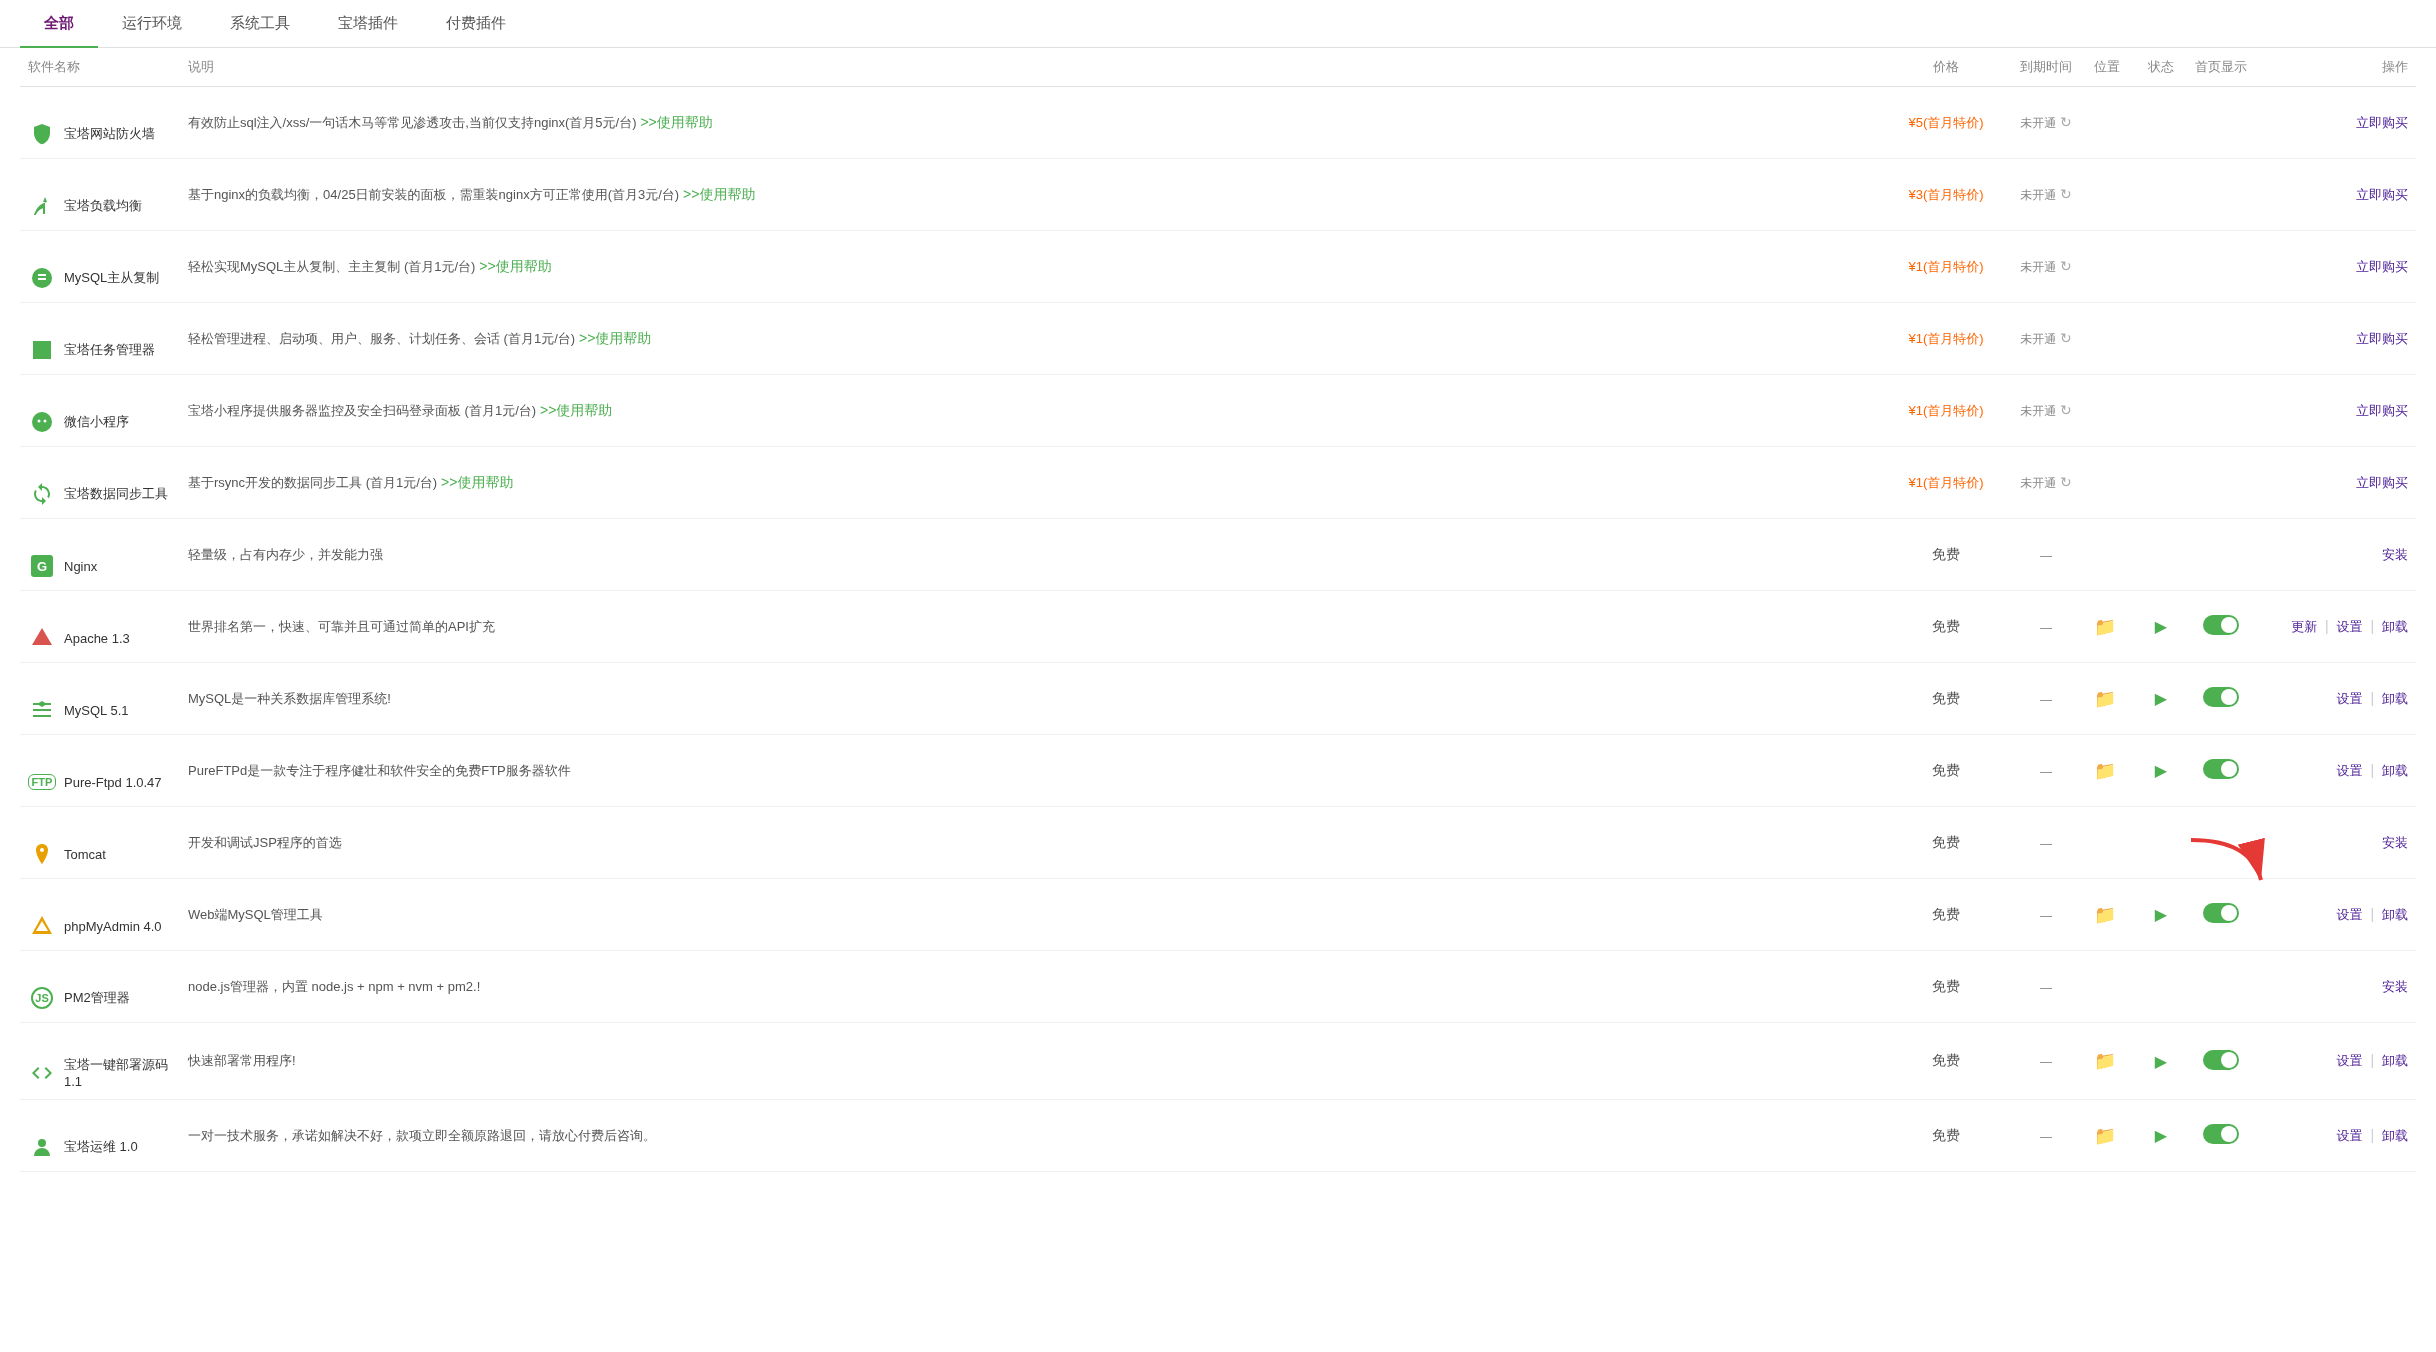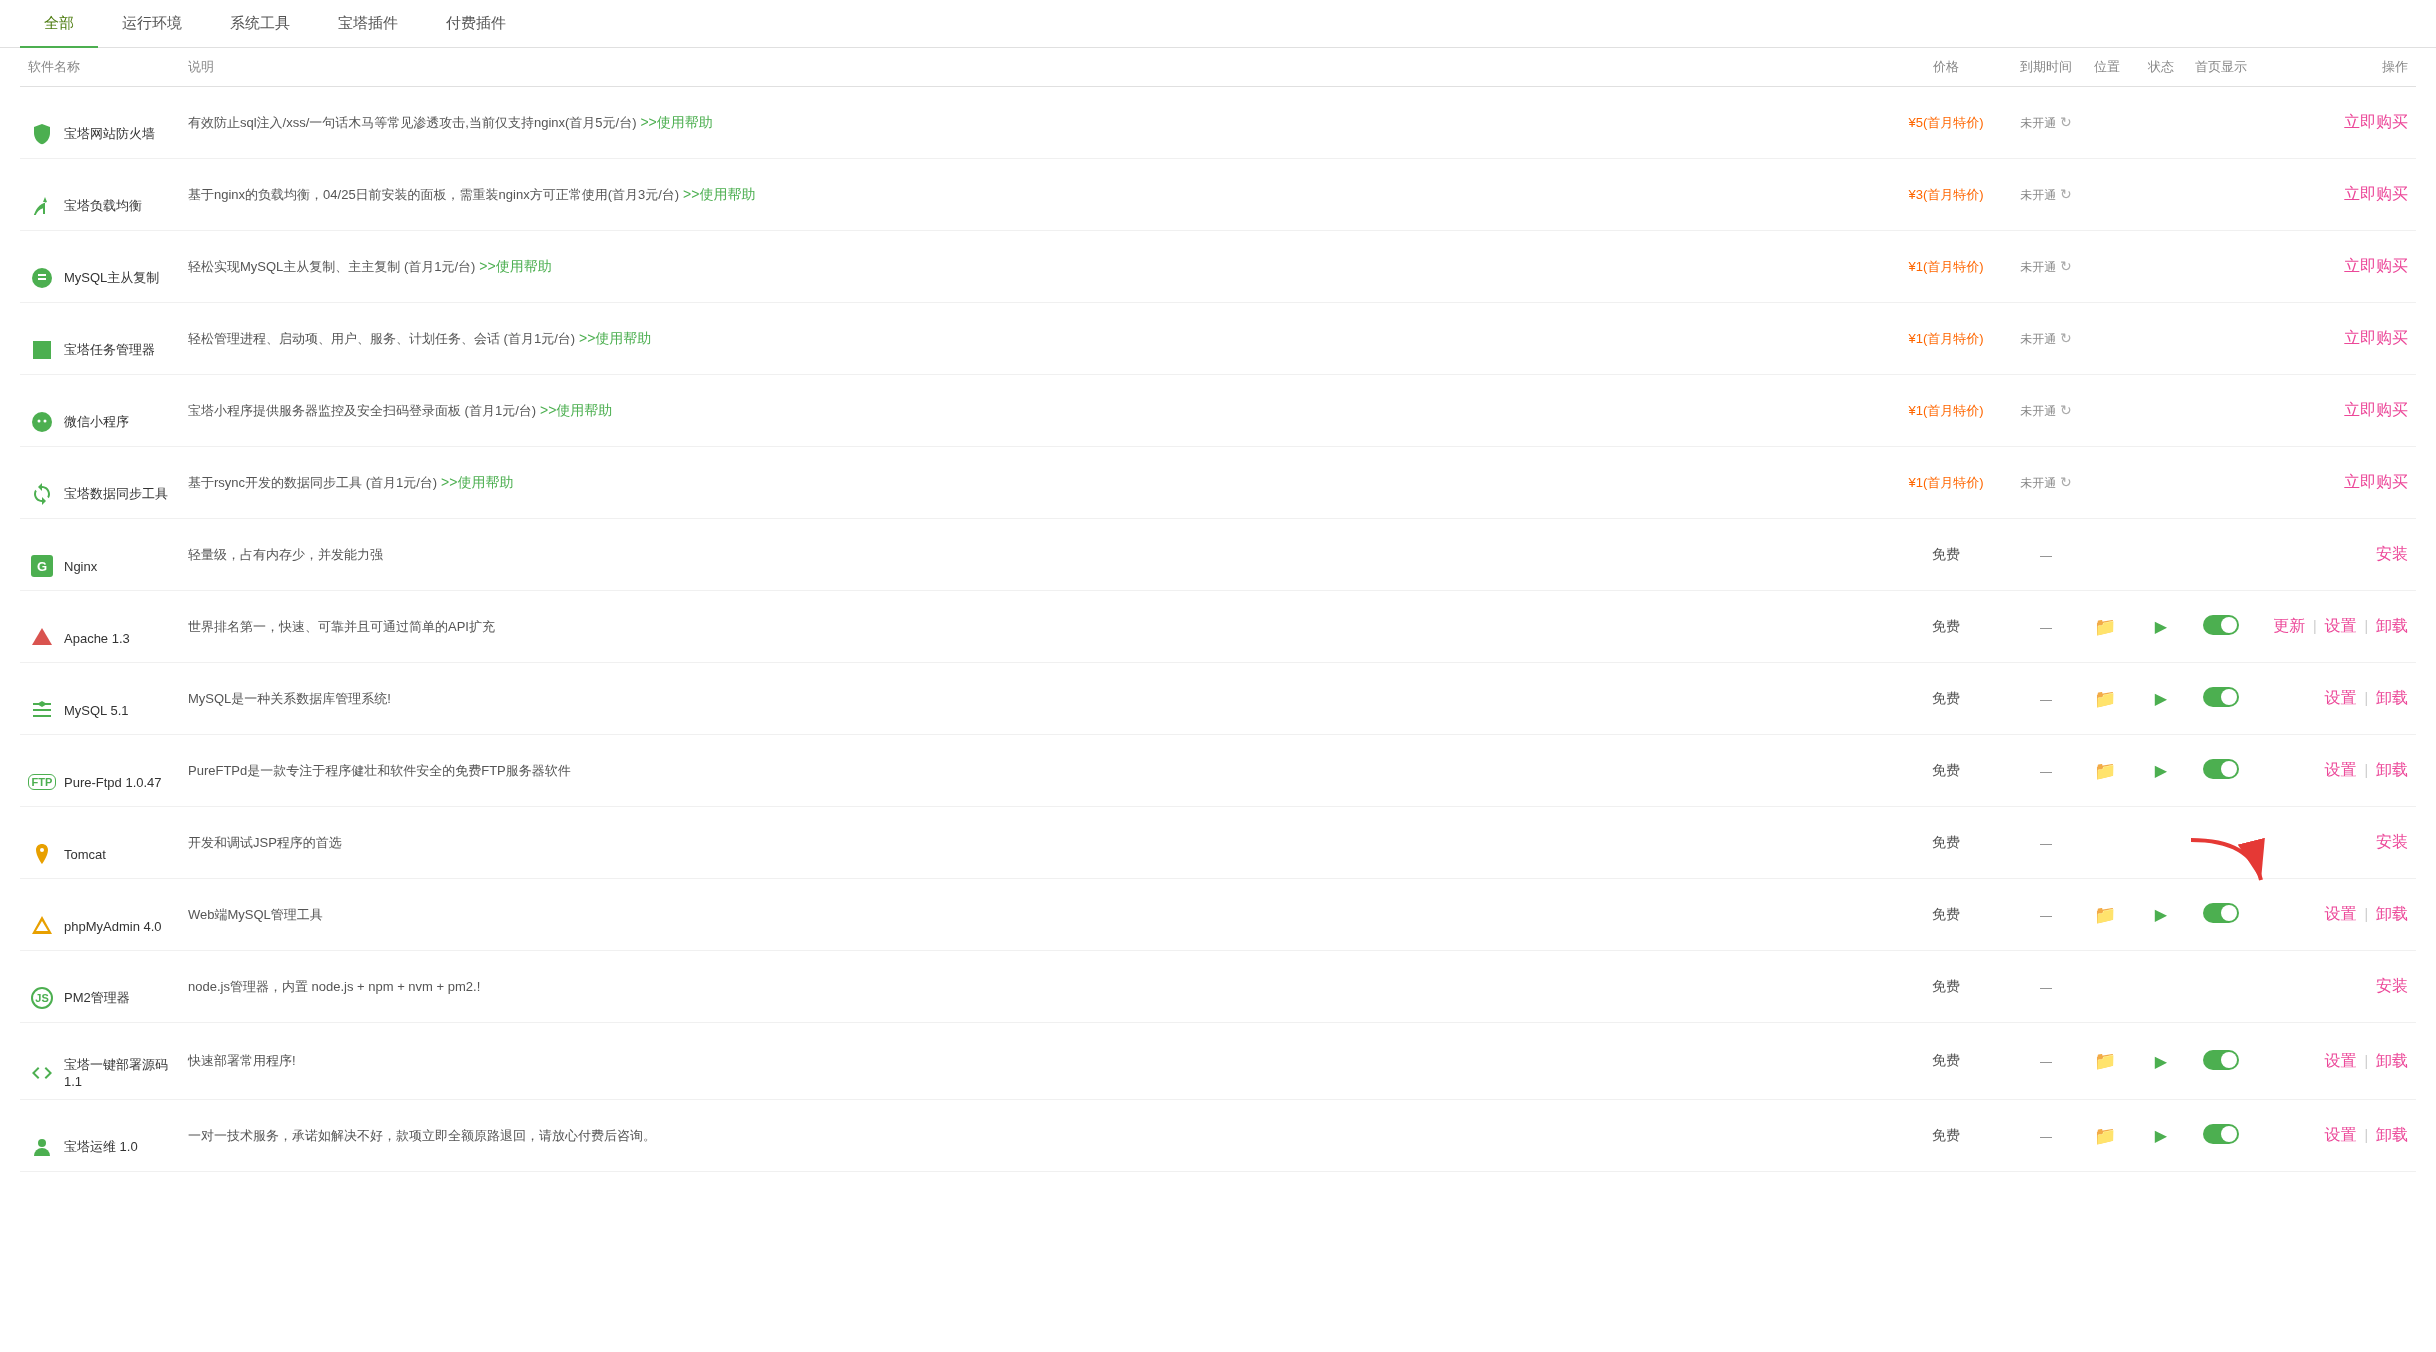--- a/index.html
+++ b/index.html
@@ -1,20 +1,20 @@
 <!DOCTYPE html>
 <html><head>
   <meta charset="utf-8">
   <style>
     * { box-sizing: border-box; margin: 0; padding: 0; }
     body { font-family: -apple-system, BlinkMacSystemFont, "PingFang SC", "Microsoft YaHei", sans-serif; font-size: 14px; color: #333; background: #fff; }
 
     .tabs { display: flex; align-items: center; padding: 0 20px; border-bottom: 1px solid #e0e0e0; }
     .tab { padding: 14px 24px; cursor: pointer; font-size: 15px; color: #555; position: relative; }
-    .tab.active { color: #4d7c0f; font-weight: 400; }
+    .tab.active { color: #701a75; font-weight: 700; }
     .tab.active::after { content: ''; position: absolute; bottom: -1px; left: 0; right: 0; height: 2px; background: #4caf50; }
 
     .table-wrapper { padding: 0 20px; }
 
     table { width: 100%; border-collapse: collapse; }
     thead tr { border-bottom: 1px solid #e0e0e0; }
     thead th { padding: 10px 8px; text-align: left; color: #888; font-weight: normal; font-size: 13px; white-space: nowrap; }
     tbody tr { border-bottom: 1px solid #f0f0f0; }
     tbody td { padding: 10px 8px; vertical-align: middle; }
 
@@ -35,21 +35,21 @@
 
     .status-badge { color: #888; font-size: 12px; }
     .dash { color: #ccc; }
 
     .folder-icon { color: #f5a623; font-size: 18px; }
     .play-icon { color: #4caf50; font-size: 16px; cursor: pointer; }
 
     .toggle { display: inline-block; width: 36px; height: 20px; background: #4caf50; border-radius: 10px; position: relative; cursor: pointer; }
     .toggle::after { content: ''; position: absolute; width: 16px; height: 16px; background: #fff; border-radius: 50%; top: 2px; right: 2px; }
 
-    .action-link { color: #ec4899; cursor: pointer; font-size: 16px; }
+    .action-link { color: #4c1d95; cursor: pointer; font-size: 13px; }
     .action-sep { color: #ccc; margin: 0 4px; }
 
     .desc-text { color: #555; font-size: 13px; }
     .desc-link { color: #4caf50; }
   </style>
 </head>
 <body>
 
 <div style="position:relative;">
 

